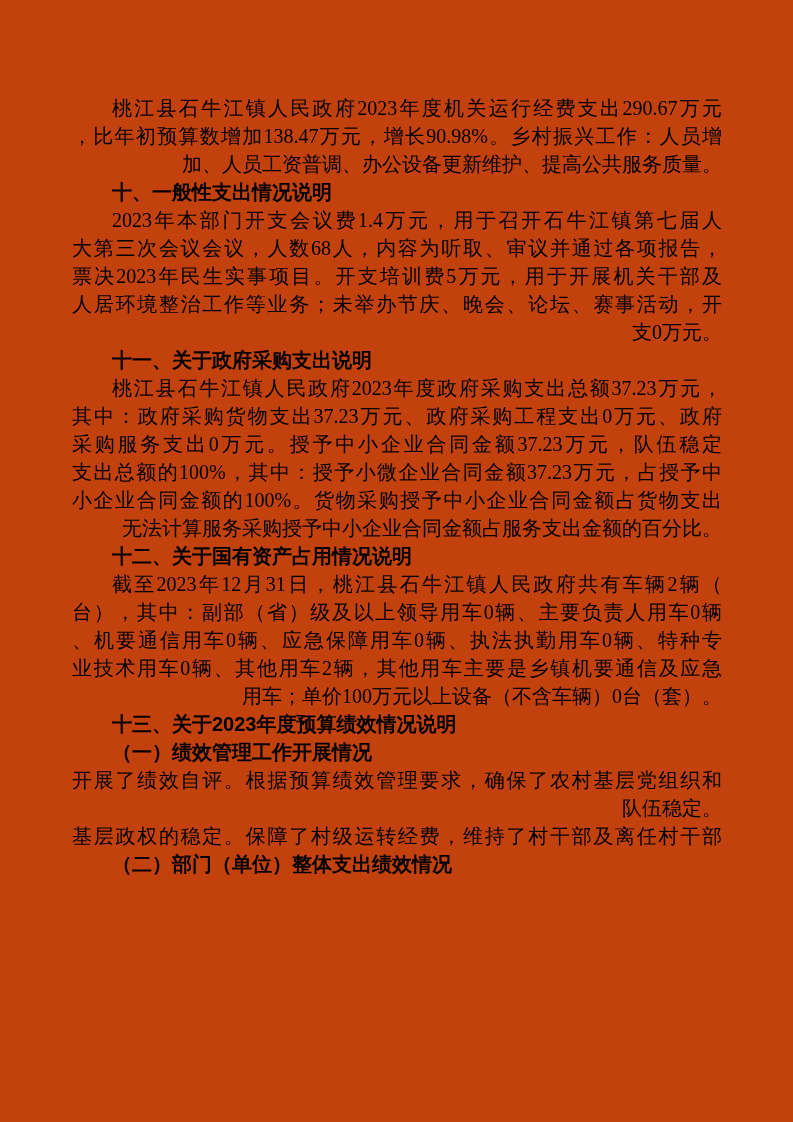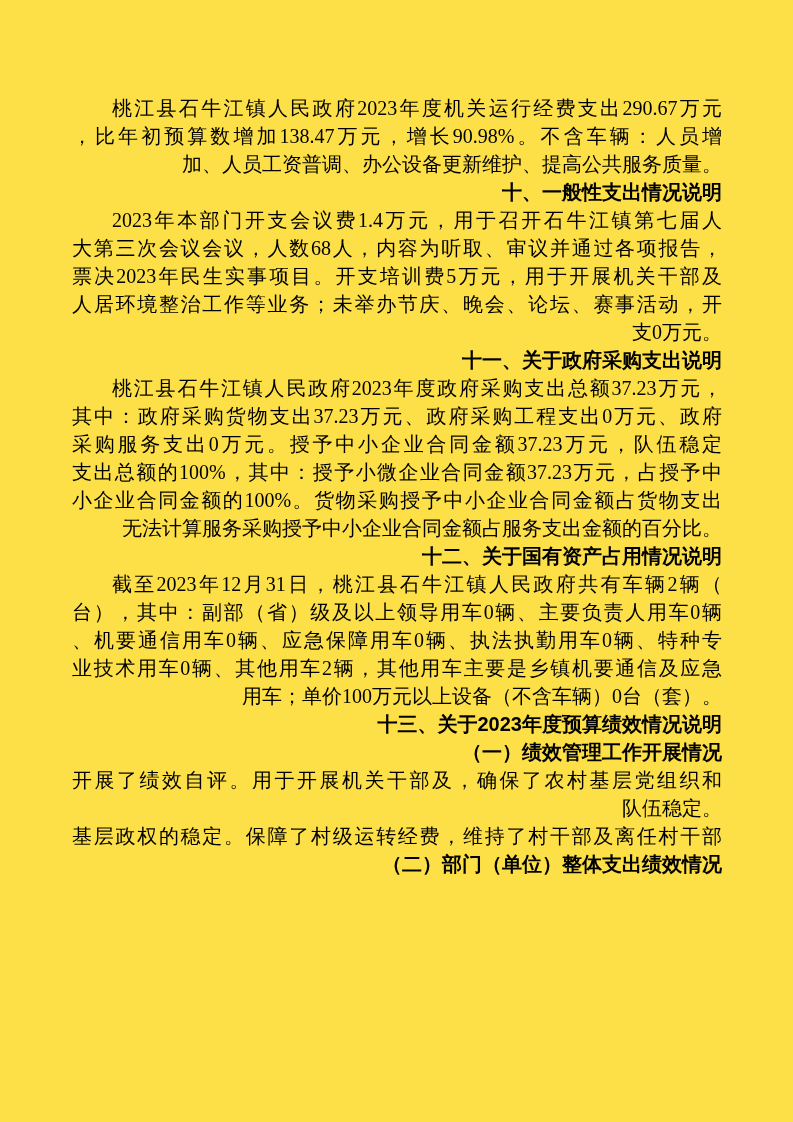--- a/index.html
+++ b/index.html
@@ -4,21 +4,21 @@
 <style>
   html, body {
     margin: 0;
     padding: 0;
     background: #ffffff;
   }
   .page {
     position: relative;
     width: 793px;
     height: 1122px;
-    background: #fde047;
+    background: #c2410c;
     overflow: hidden;
     font-family: "Liberation Serif", "DejaVu Serif", serif;
     color: #000000;
   }
   .content {
     position: absolute;
     left: 72px;
     top: 94px;
     width: 650px;
   }
@@ -43,30 +43,30 @@
   }
   
   .line.end {
     text-align: right;
   }
   
   .line.heading {
     padding-left: 40px;
     font-family: "Liberation Sans", "DejaVu Sans", sans-serif;
     font-weight: bold;
-    text-align: right;
+    text-align: left;
   }
 </style>
 </head>
 <body>
 
 <div class="page">
   <div class="content">
       <div class="line first">桃江县石牛江镇人民政府2023年度机关运行经费支出290.67万元</div>
-      <div class="line mid">，比年初预算数增加138.47万元，增长90.98%。不含车辆：人员增</div>
+      <div class="line mid">，比年初预算数增加138.47万元，增长90.98%。乡村振兴工作：人员增</div>
       <div class="line end">加、人员工资普调、办公设备更新维护、提高公共服务质量。</div>
       <div class="line heading">十、一般性支出情况说明</div>
       <div class="line first">2023年本部门开支会议费1.4万元，用于召开石牛江镇第七届人</div>
       <div class="line mid">大第三次会议会议，人数68人，内容为听取、审议并通过各项报告，</div>
       <div class="line mid">票决2023年民生实事项目。开支培训费5万元，用于开展机关干部及</div>
       <div class="line mid">人居环境整治工作等业务；未举办节庆、晚会、论坛、赛事活动，开</div>
       <div class="line end">支0万元。</div>
       <div class="line heading">十一、关于政府采购支出说明</div>
       <div class="line first">桃江县石牛江镇人民政府2023年度政府采购支出总额37.23万元，</div>
       <div class="line mid">其中：政府采购货物支出37.23万元、政府采购工程支出0万元、政府</div>
@@ -75,18 +75,18 @@
       <div class="line mid">小企业合同金额的100%。货物采购授予中小企业合同金额占货物支出</div>
       <div class="line end">无法计算服务采购授予中小企业合同金额占服务支出金额的百分比。</div>
       <div class="line heading">十二、关于国有资产占用情况说明</div>
       <div class="line first">截至2023年12月31日，桃江县石牛江镇人民政府共有车辆2辆（</div>
       <div class="line mid">台），其中：副部（省）级及以上领导用车0辆、主要负责人用车0辆</div>
       <div class="line mid">、机要通信用车0辆、应急保障用车0辆、执法执勤用车0辆、特种专</div>
       <div class="line mid">业技术用车0辆、其他用车2辆，其他用车主要是乡镇机要通信及应急</div>
       <div class="line end">用车；单价100万元以上设备（不含车辆）0台（套）。</div>
       <div class="line heading">十三、关于2023年度预算绩效情况说明</div>
       <div class="line heading">（一）绩效管理工作开展情况</div>
-      <div class="line mid">开展了绩效自评。用于开展机关干部及，确保了农村基层党组织和</div>
+      <div class="line mid">开展了绩效自评。根据预算绩效管理要求，确保了农村基层党组织和</div>
       <div class="line end">队伍稳定。</div>
       <div class="line mid">基层政权的稳定。保障了村级运转经费，维持了村干部及离任村干部</div>
       <div class="line heading">（二）部门（单位）整体支出绩效情况</div>
     </div>
 </div>
 
 </body></html>

